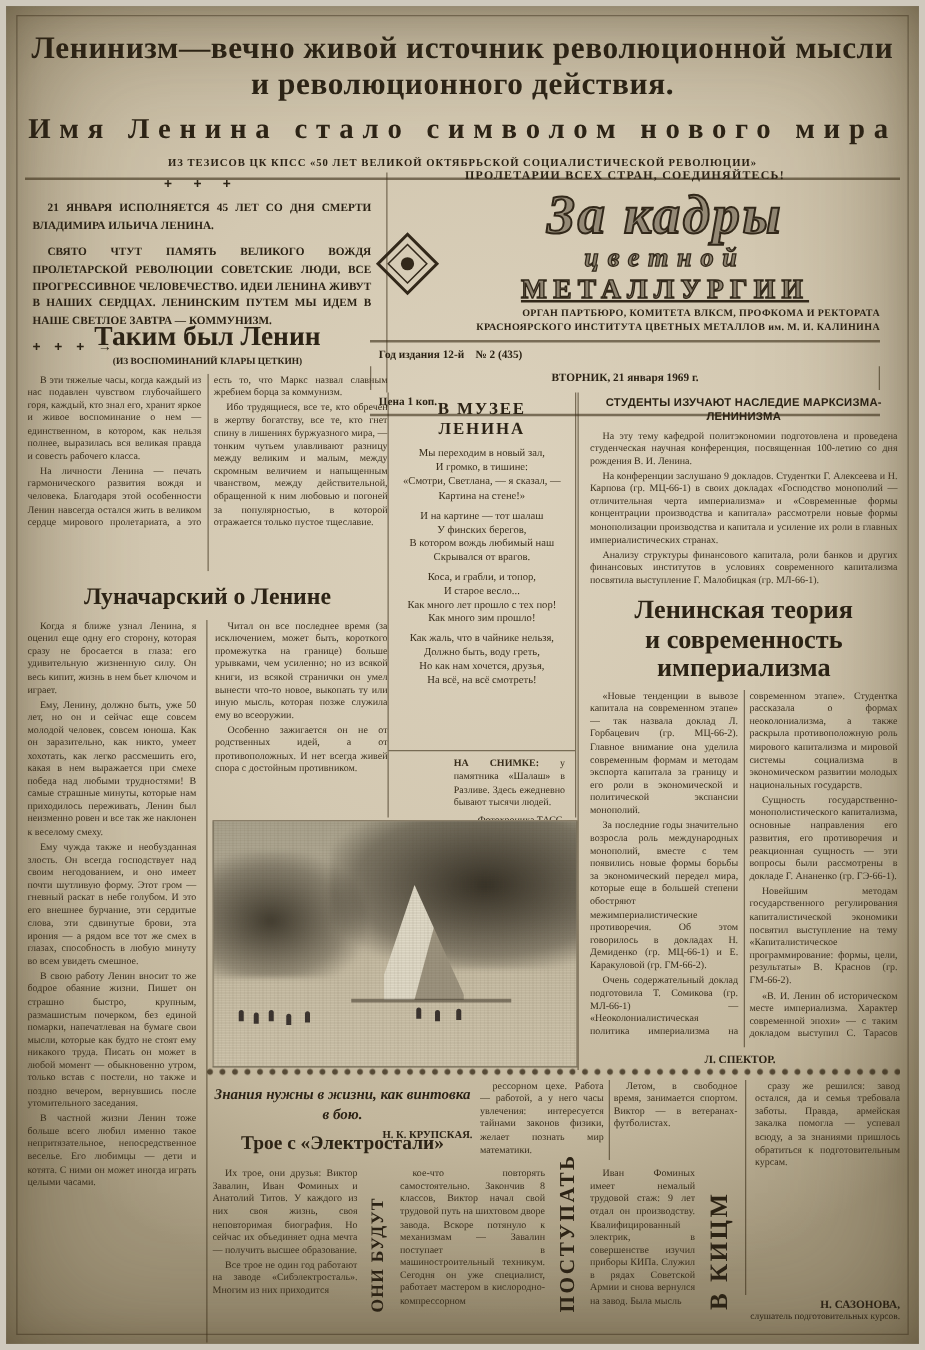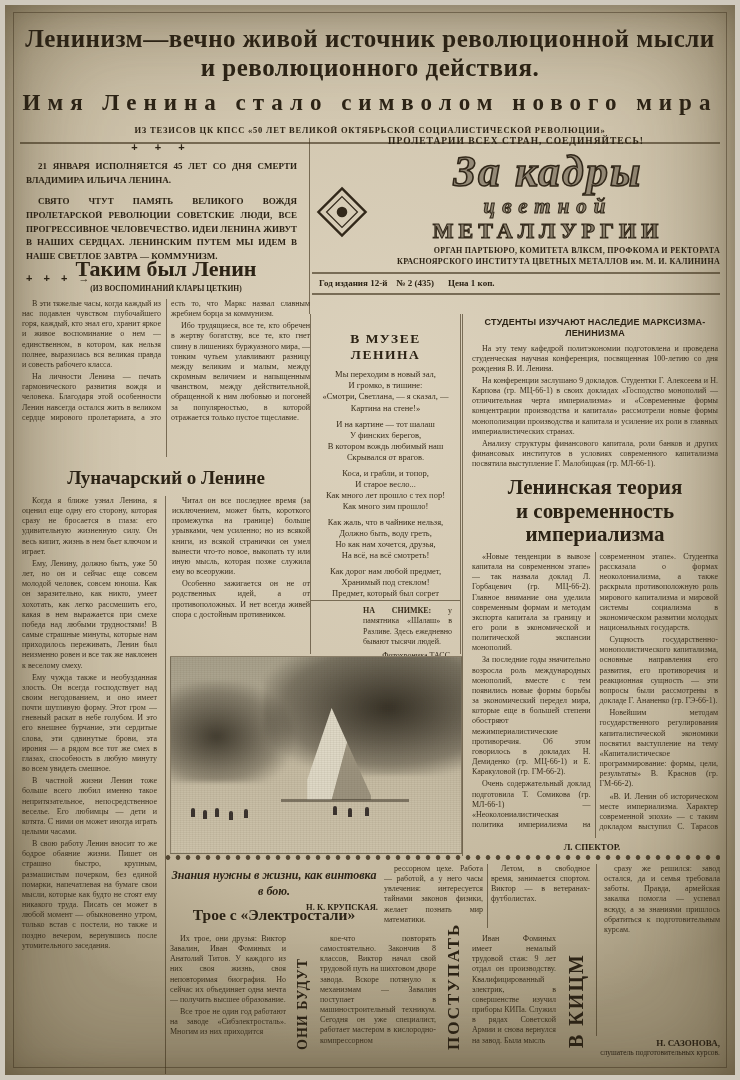--- a/index.html
+++ b/index.html
@@ -18,29 +18,29 @@
   .banner{left:20px;top:24px;width:700px;text-align:center;border-bottom:2px solid var(--rule);padding-bottom:7px;}
   .h1{font:bold 25px/1.16 var(--serif);letter-spacing:.5px;}
   .h2{font:bold 23px/1.2 var(--serif);letter-spacing:7px;margin-top:7px;}
   .src{font:bold 8.5px var(--serif);letter-spacing:.8px;margin-top:8px;}
   
   .intro{left:22px;top:138px;width:288px;height:176px;border-right:1px solid var(--rule);padding:2px 12px 0 4px;font:bold 9px/1.52 var(--serif);text-align:justify;}
   .orn{text-align:center;font:bold 11px var(--sans);letter-spacing:7px;margin:1px 0 7px;}
   .orn.b{text-align:left;letter-spacing:4px;margin:6px 0 0;}
   .intro p{margin:0 0 8px;text-indent:12px;}
   
-  .masthead{left:312px;top:136px;width:408px;}
+  .masthead{left:296px;top:136px;width:408px;}
   .slogan{text-align:center;font:bold 9.5px var(--serif);letter-spacing:1px;}
   .logo-row{display:flex;align-items:flex-end;gap:8px;margin:5px 0 3px;padding-left:4px;}
   .logo-text{flex:1;text-align:center;}
   .lt1{font:bold italic 44px/0.95 var(--serif);letter-spacing:2px;color:rgba(44,34,20,.38);-webkit-text-stroke:1.6px #32281a;}
   .lt2{font:bold italic 21px/1 var(--serif);letter-spacing:7px;margin-top:3px;color:rgba(44,34,20,.42);-webkit-text-stroke:1px #32281a;}
-  .lt3{font:bold 22px/1 var(--serif);letter-spacing:5px;margin-top:3px;color:rgba(44,34,20,.42);-webkit-text-stroke:1.1px #32281a;}
+  .lt3{font:bold 22px/1 var(--serif);letter-spacing:5px;margin-top:3px;color:rgba(44,34,20,.42);text-decoration:underline;-webkit-text-stroke:1.1px #32281a;}
   .organ{text-align:right;font:bold 8px/1.4 var(--serif);letter-spacing:.3px;margin-top:0;}
-  .datebar{display:flex;align-items:stretch;margin-top:5px;border-top:2px solid var(--rule);border-bottom:2px solid var(--rule);font:bold 9px/1 var(--serif);}
+  .datebar{display:flex;align-items:stretch;margin-top:5px;border-top:2px solid var(--rule);border-bottom:2px solid var(--rule);font:bold 9px/1 var(--serif);flex-direction:column;}
   .db-cell{padding:5px 7px;display:flex;gap:9px;align-items:center;white-space:nowrap;}
   .db-date{flex:1;justify-content:center;border-left:1px solid var(--rule);border-right:1px solid var(--rule);}
   
   .p{font:8px/1.27 var(--serif);text-align:justify;text-indent:10px;margin:0 0 2px;color:var(--body);}
   .zetkin{left:22px;top:258px;width:288px;}
   .at1{text-align:center;font:bold 22px/1 var(--serif);}
   .asub{text-align:center;font:bold 7.5px/1.2 var(--serif);margin-top:4px;}
   .zbody{margin-top:6px;height:158px;column-count:2;column-gap:10px;column-rule:1px solid var(--rule);overflow:hidden;}
   .luntitle{left:22px;top:468px;width:288px;text-align:center;font:bold 19px/1 var(--serif);}
   .lunA{left:22px;top:496px;width:144px;height:578px;border-right:1px solid var(--rule);padding-right:8px;overflow:hidden;}
@@ -125,20 +125,23 @@
     </div>
     <div class="organ">
       <div>ОРГАН ПАРТБЮРО, КОМИТЕТА ВЛКСМ, ПРОФКОМА И РЕКТОРАТА</div>
       <div>КРАСНОЯРСКОГО ИНСТИТУТА ЦВЕТНЫХ МЕТАЛЛОВ им. М. И. КАЛИНИНА</div>
     </div>
     <div class="datebar">
       <div class="db-cell">
         <span>Год издания 12-й</span>
         <span>№ 2 (435)</span>
       </div>
+      <div class="db-cell db-date">
+        <span>ВТОРНИК, 21 января 1969 г.</span>
+      </div>
       <div class="db-cell">
         <span>Цена 1 коп.</span>
       </div>
     </div>
   </section>
 
   <section class="blk zetkin">
     <h2 class="at1" style="margin:0;">Таким был Ленин</h2>
     <div class="asub">(ИЗ ВОСПОМИНАНИЙ КЛАРЫ ЦЕТКИН)</div>
     <div class="zbody">
@@ -146,50 +149,46 @@
       <p class="p">На личности Ленина — печать гармонического развития вождя и человека. Благодаря этой особенности Ленин навсегда остался жить в великом сердце мирового пролетариата, а это есть то, что Маркс назвал славным жребием борца за коммунизм.</p>
       <p class="p">Ибо трудящиеся, все те, кто обречен в жертву богатству, все те, кто гнет спину в лишениях буржуазного мира, — тонким чутьем улавливают разницу между великим и малым, между скромным величием и напыщенным чванством, между действительной, обращенной к ним любовью и погоней за популярностью, в которой отражается только пустое тщеславие.</p>
     </div>
   </section>
 
   <h2 class="blk luntitle" style="margin:0;">Луначарский о Ленине</h2>
   <section class="blk lunA">
     <p class="p">Когда я ближе узнал Ленина, я оценил еще одну его сторону, которая сразу не бросается в глаза: его удивительную жизненную силу. Он весь кипит, жизнь в нем бьет ключом и играет.</p>
     <p class="p">Ему, Ленину, должно быть, уже 50 лет, но он и сейчас еще совсем молодой человек, совсем юноша. Как он заразительно, как никто, умеет хохотать, как легко рассмешить его, какая в нем выражается при смехе победа над любыми трудностями! В самые страшные минуты, которые нам приходилось переживать, Ленин был неизменно ровен и все так же наклонен к веселому смеху.</p>
     <p class="p">Ему чужда также и необузданная злость. Он всегда господствует над своим негодованием, и оно имеет почти шутливую форму. Этот гром — гневный раскат в небе голубом. И это его внешнее бурчание, эти сердитые слова, эти сдвинутые брови, эта ирония — а рядом все тот же смех в глазах, способность в любую минуту во всем увидеть смешное.</p>
+    <p class="p">В свою работу Ленин вносит то же бодрое обаяние жизни. Пишет он страшно быстро, крупным, размашистым почерком, без единой помарки, напечатлевая на бумаге свои мысли, которые как будто не стоят ему никакого труда. Писать он может в любой момент — обыкновенно утром, только встав с постели, но также и поздно вечером, вернувшись после утомительного заседания.</p>
     <p class="p">В частной жизни Ленин тоже больше всего любил именно такое непритязательное, непосредственное веселье. Его любимцы — дети и котята. С ними он может иногда играть целыми часами.</p>
-    <p class="p">В свою работу Ленин вносит то же бодрое обаяние жизни. Пишет он страшно быстро, крупным, размашистым почерком, без единой помарки, напечатлевая на бумаге свои мысли, которые как будто не стоят ему никакого труда. Писать он может в любой момент — обыкновенно утром, только встав с постели, но также и поздно вечером, вернувшись после утомительного заседания.</p>
   </section>
   <section class="blk lunB">
     <p class="p">Читал он все последнее время (за исключением, может быть, короткого промежутка на границе) больше урывками, чем усиленно; но из всякой книги, из всякой странички он умел вынести что-то новое, выкопать ту или иную мысль, которая позже служила ему во всеоружии.</p>
     <p class="p">Особенно зажигается он не от родственных идей, а от противоположных. И нет всегда живей спора с достойным противником.</p>
   </section>
 
   <section class="blk midcol">
-    <h3 class="ptitle" style="margin-top:12px;">В МУЗЕЕ ЛЕНИНА</h3>
+    <h3 class="ptitle" style="margin-top:0;">В МУЗЕЕ ЛЕНИНА</h3>
     <div class="stanza">Мы переходим в новый зал,
 И громко, в тишине:
 «Смотри, Светлана, — я сказал, —
 Картина на стене!»</div>
     <div class="stanza">И на картине — тот шалаш
 У финских берегов,
 В котором вождь любимый наш
 Скрывался от врагов.</div>
     <div class="stanza">Коса, и грабли, и топор,
 И старое весло...
 Как много лет прошло с тех пор!
 Как много зим прошло!</div>
     <div class="stanza">Как жаль, что в чайнике нельзя,
 Должно быть, воду греть,
 Но как нам хочется, друзья,
 На всё, на всё смотреть!</div>
-    <div class="stanza">Как дорог нам любой предмет,
-Хранимый под стеклом!
-Предмет, который был согрет
-Его руки теплом!</div>
 
   </section>
 
   <section class="blk capbox">
     <div class="cap">
       <span class="capl">НА СНИМКЕ:</span><span> у памятника «Шалаш» в Разливе. Здесь ежедневно бывают тысячи людей.</span>
     </div>
     <div class="credit">Фотохроника ТАСС.</div>
   </section>
 

